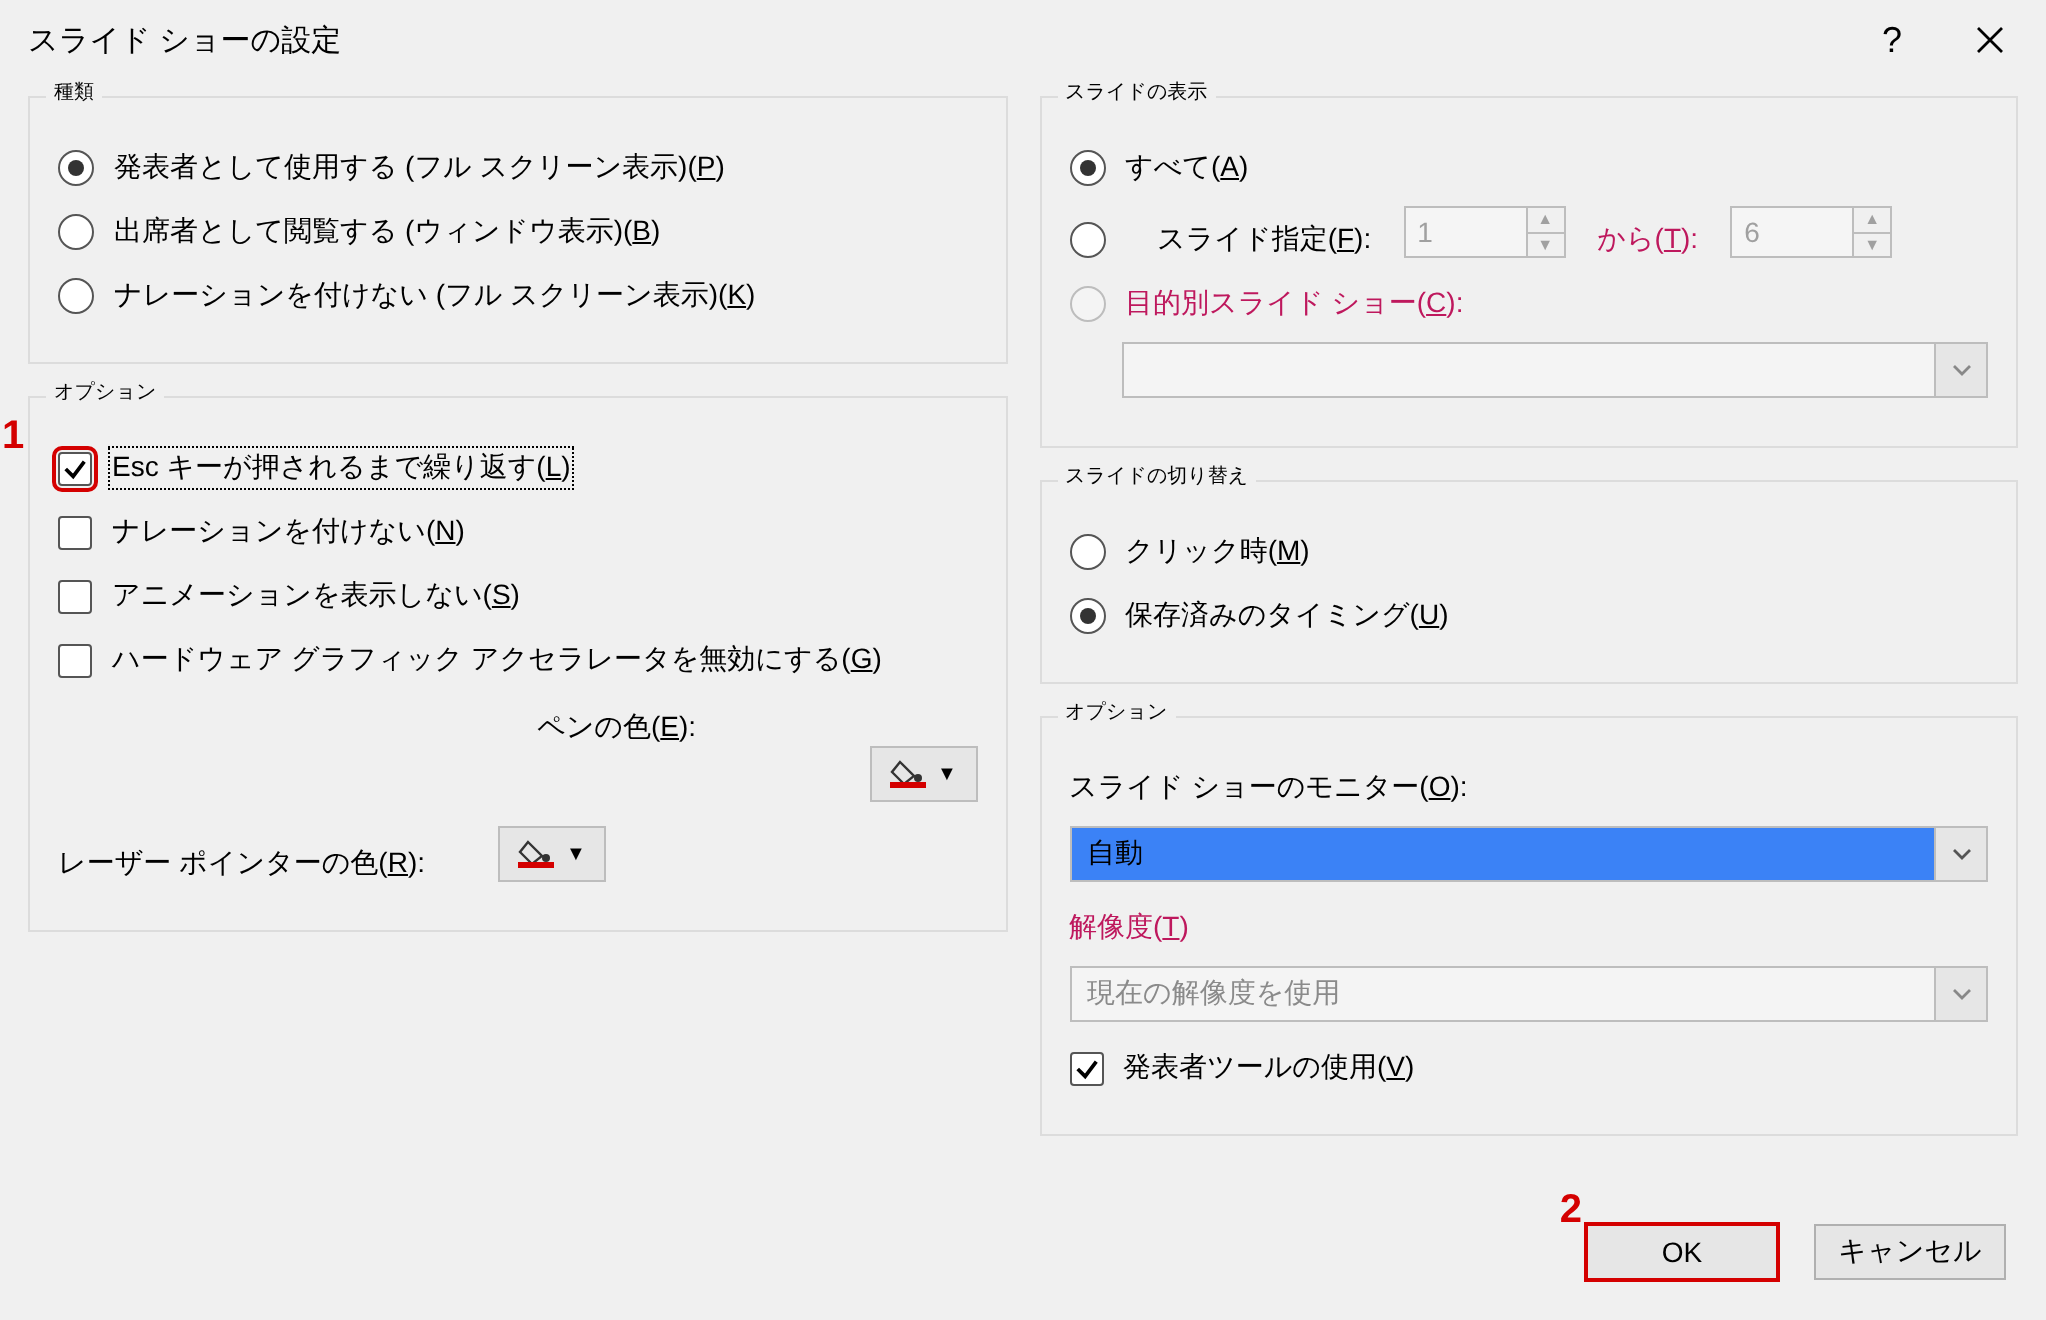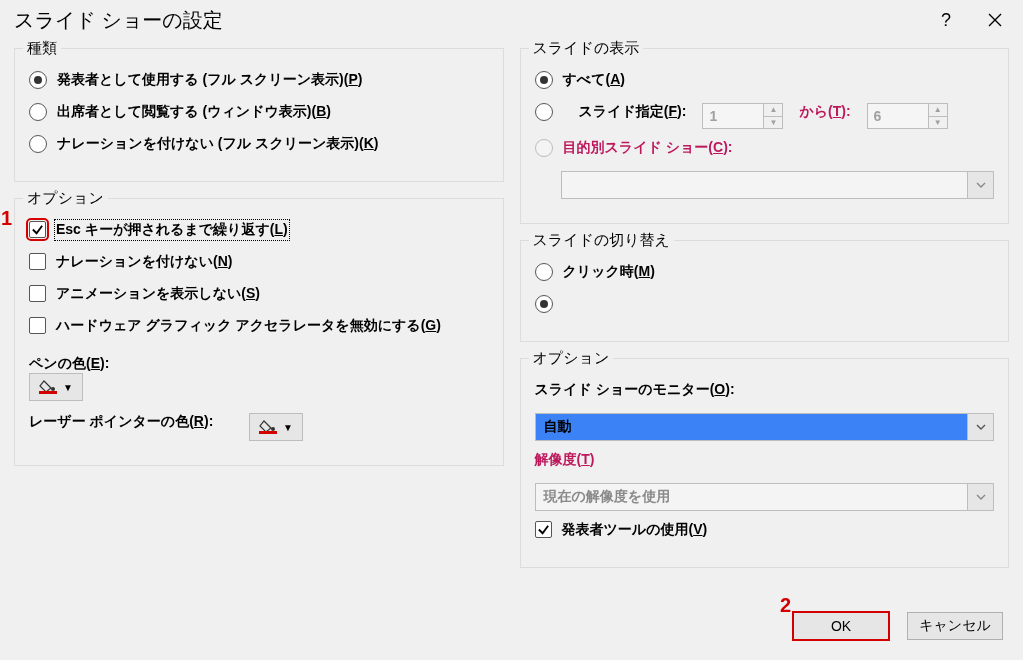--- a/index.html
+++ b/index.html
@@ -10,21 +10,21 @@
     background: #f0f0f0;
     color: #000;
   }
   .titlebar {
     height: 40px;
     display: flex;
     align-items: center;
     padding: 0 12px 0 14px;
     background: #f0f0f0;
   }
-  .titlebar .title { flex: 1; font-size: 20px; }
+  .titlebar .title { flex: 1; font-size: 15px; }
   .titlebar .sys {
     display: flex;
     align-items: center;
     gap: 36px;
     margin-right: 8px;
   }
   .help-icon { font-size: 18px; line-height: 1; }
   .close-icon svg { display: block; }
 
   .dialog-body {
@@ -39,28 +39,27 @@
     padding: 12px 14px 14px 14px;
     margin-bottom: 16px;
     position: relative;
   }
   .group-title {
     position: absolute;
     top: -10px;
     left: 8px;
     background: #f0f0f0;
     padding: 0 4px;
-    font-size: 15px;
+    font-size: 10px;
   }
   .row {
     display: flex;
-    align-items: flex-start;
+    align-items: flex-end;
     min-height: 22px;
     margin: 10px 0;
-    font-weight: bold;
   }
   .indent { margin-left: 26px; }
   .radio, .check {
     width: 18px; height: 18px;
     border-radius: 50%;
     border: 1.5px solid #555;
     display: inline-flex;
     align-items: center;
     justify-content: center;
     margin-right: 10px;
@@ -296,20 +295,21 @@
     </div>
 
     <div class="group">
       <div class="group-title">スライドの切り替え</div>
       <div class="row">
         <span class="radio"></span>
         <span class="label"><span>クリック時(</span><span class="key">M</span><span>)</span></span>
       </div>
       <div class="row">
         <span class="radio selected"></span>
+        <span class="label"><span>保存済みのタイミング(</span><span class="key">U</span><span>)</span></span>
       </div>
     </div>
 
     <div class="group">
       <div class="group-title">オプション</div>
       <div class="row">
         <span class="label"><span>スライド ショーのモニター(</span><span class="key">O</span><span>):</span></span>
       </div>
       <div class="row" style="margin-top:2px;">
         <div class="combo" style="flex:1;">

